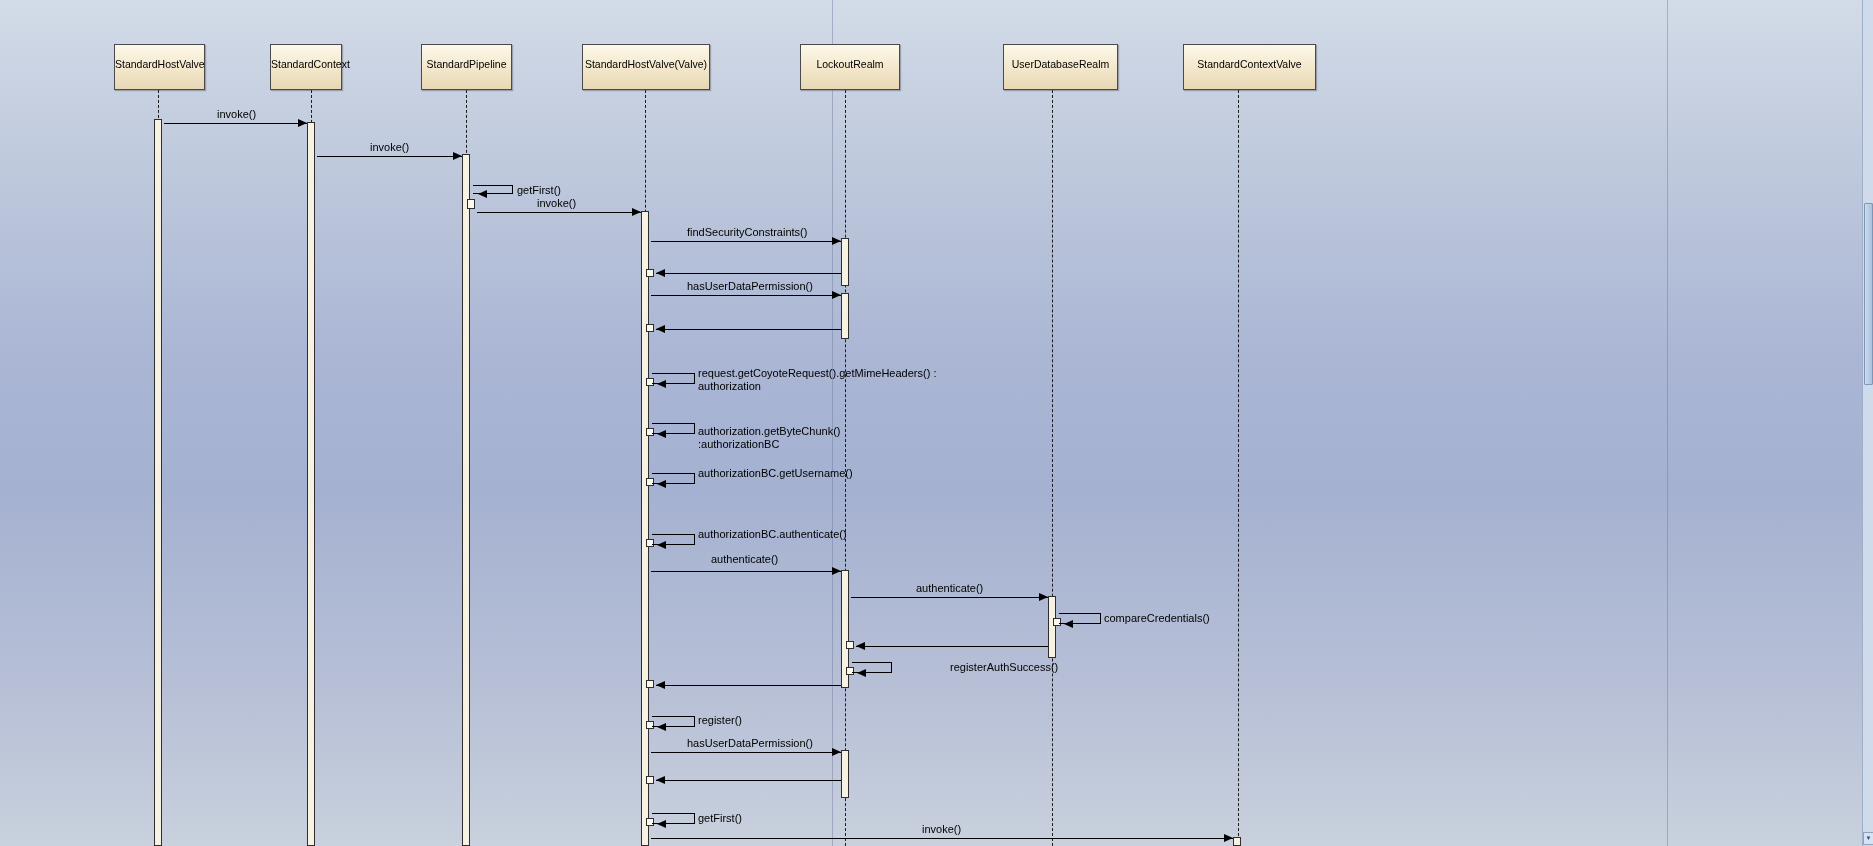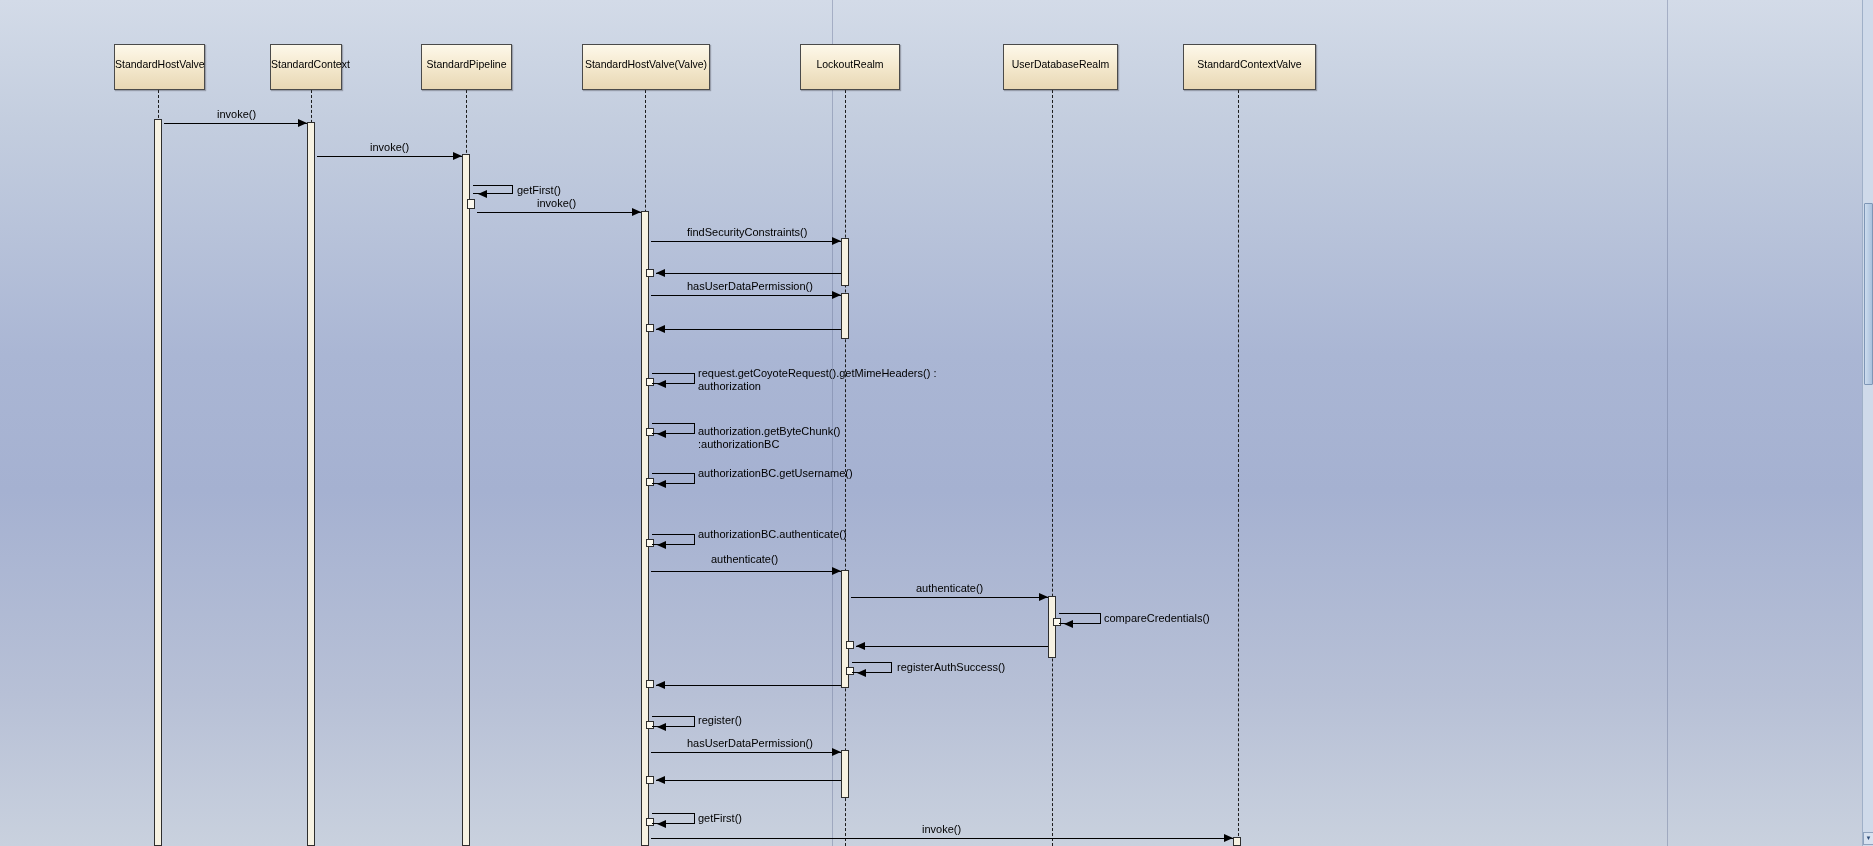--- a/index.html
+++ b/index.html
@@ -178,21 +178,21 @@
 
   <div class="loop" style="left:1059px;top:613px;width:42px;height:11px"></div>
   <div class="al" style="left:1064px;top:620px"></div>
   <div class="mlabel" style="left:1104px;top:612px">compareCredentials()</div>
 
   <div class="mline" style="left:856px;top:646px;width:192px"></div>
   <div class="al" style="left:856px;top:642px"></div>
 
   <div class="loop" style="left:852px;top:662px;width:40px;height:11px"></div>
   <div class="al" style="left:857px;top:669px"></div>
-  <div class="mlabel" style="left:897px;top:661px">registerAuthSuccess()</div>
+  <div class="mlabel" style="left:950px;top:661px">registerAuthSuccess()</div>
 
   <div class="mline" style="left:656px;top:685px;width:185px"></div>
   <div class="al" style="left:656px;top:681px"></div>
 
   <div class="loop" style="left:652px;top:716px;width:43px;height:11px"></div>
   <div class="al" style="left:657px;top:723px"></div>
   <div class="mlabel" style="left:698px;top:714px">register()</div>
 
   <div class="mline" style="left:651px;top:752px;width:190px"></div>
   <div class="ar" style="left:832px;top:748px"></div>

